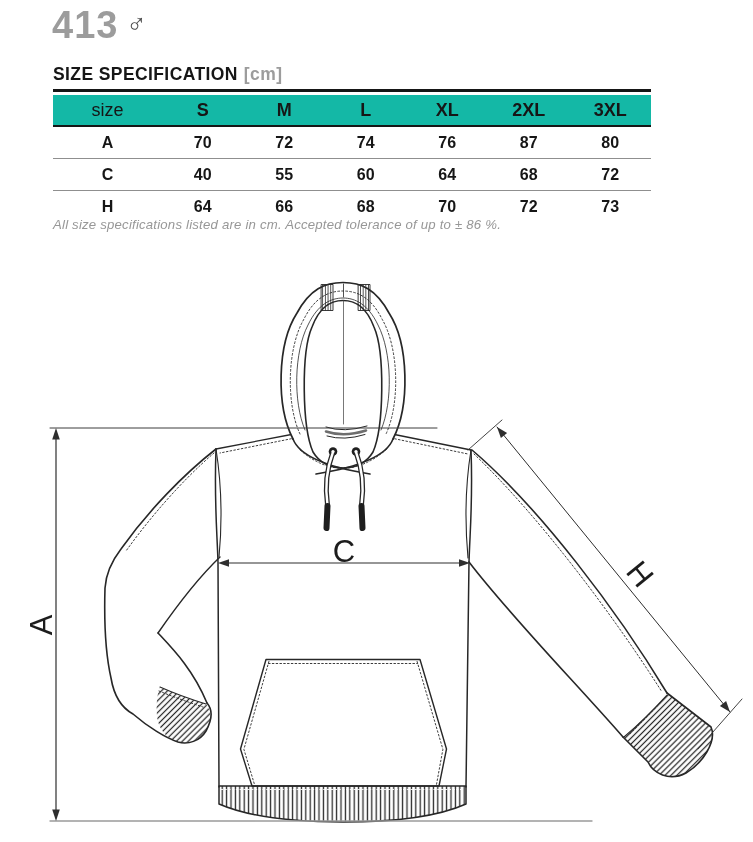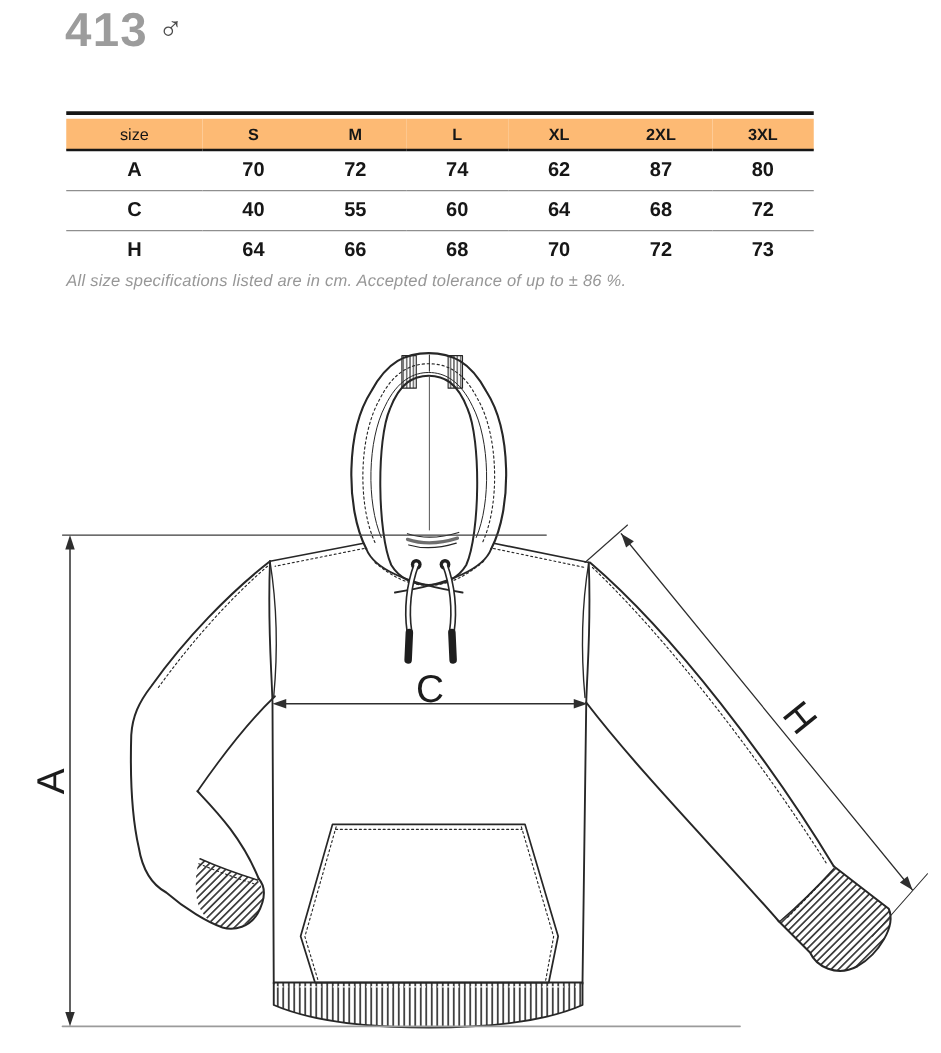--- a/index.html
+++ b/index.html
@@ -15,21 +15,21 @@
   
   .sec{position:absolute;top:64px;left:53px;font-size:17.5px;font-weight:bold;
        letter-spacing:.4px;color:#161616;}
   .sec .unit{color:#9c9c9c;margin-left:6px;}
   .sec-rule{position:absolute;top:89px;left:53px;width:598px;height:3px;background:#161616;}
 
   
   .spec-table{position:absolute;left:53px;top:95px;width:598px;border-collapse:collapse;
               table-layout:fixed;}
   .spec-table th,.spec-table td{text-align:center;vertical-align:middle;}
-  .spec-table thead th{background:#fdba74;font-size:13px;font-weight:bold;
+  .spec-table thead th{background:#14b8a6;font-size:18px;font-weight:bold;
                        padding:5px 0 4px;border-bottom:2.2px solid #161616;color:#161616;}
   .spec-table thead th.size-label{font-weight:normal;}
   .spec-table tbody th,.spec-table tbody td{font-size:16px;font-weight:bold;
                        padding:6.5px 0;color:#161616;}
   .spec-table tbody tr:not(:first-child) th,
   .spec-table tbody tr:not(:first-child) td{border-top:1.6px solid #8f8f8f;}
 
   .note{position:absolute;top:217px;left:53px;font-size:13.2px;font-style:italic;
         color:#979797;letter-spacing:.2px;}
 
@@ -39,20 +39,23 @@
 </head>
 <body>
 
 <div class="page">
 
   <div class="title">
     <span class="prod-num">413</span>
     <span class="gender">♂</span>
   </div>
 
+  <div class="sec">
+    <span>SIZE SPECIFICATION</span><span class="unit">[cm]</span>
+  </div>
   <div class="sec-rule"></div>
 
   <table class="spec-table">
     <colgroup>
         <col style="width:109px">
         <col>
         <col>
         <col>
         <col>
         <col>
@@ -68,21 +71,21 @@
         <th>2XL</th>
         <th>3XL</th>
       </tr>
     </thead>
     <tbody>
       <tr>
         <th>A</th>
         <td>70</td>
         <td>72</td>
         <td>74</td>
-        <td>62</td>
+        <td>76</td>
         <td>87</td>
         <td>80</td>
       </tr>
       <tr>
         <th>C</th>
         <td>40</td>
         <td>55</td>
         <td>60</td>
         <td>64</td>
         <td>68</td>

